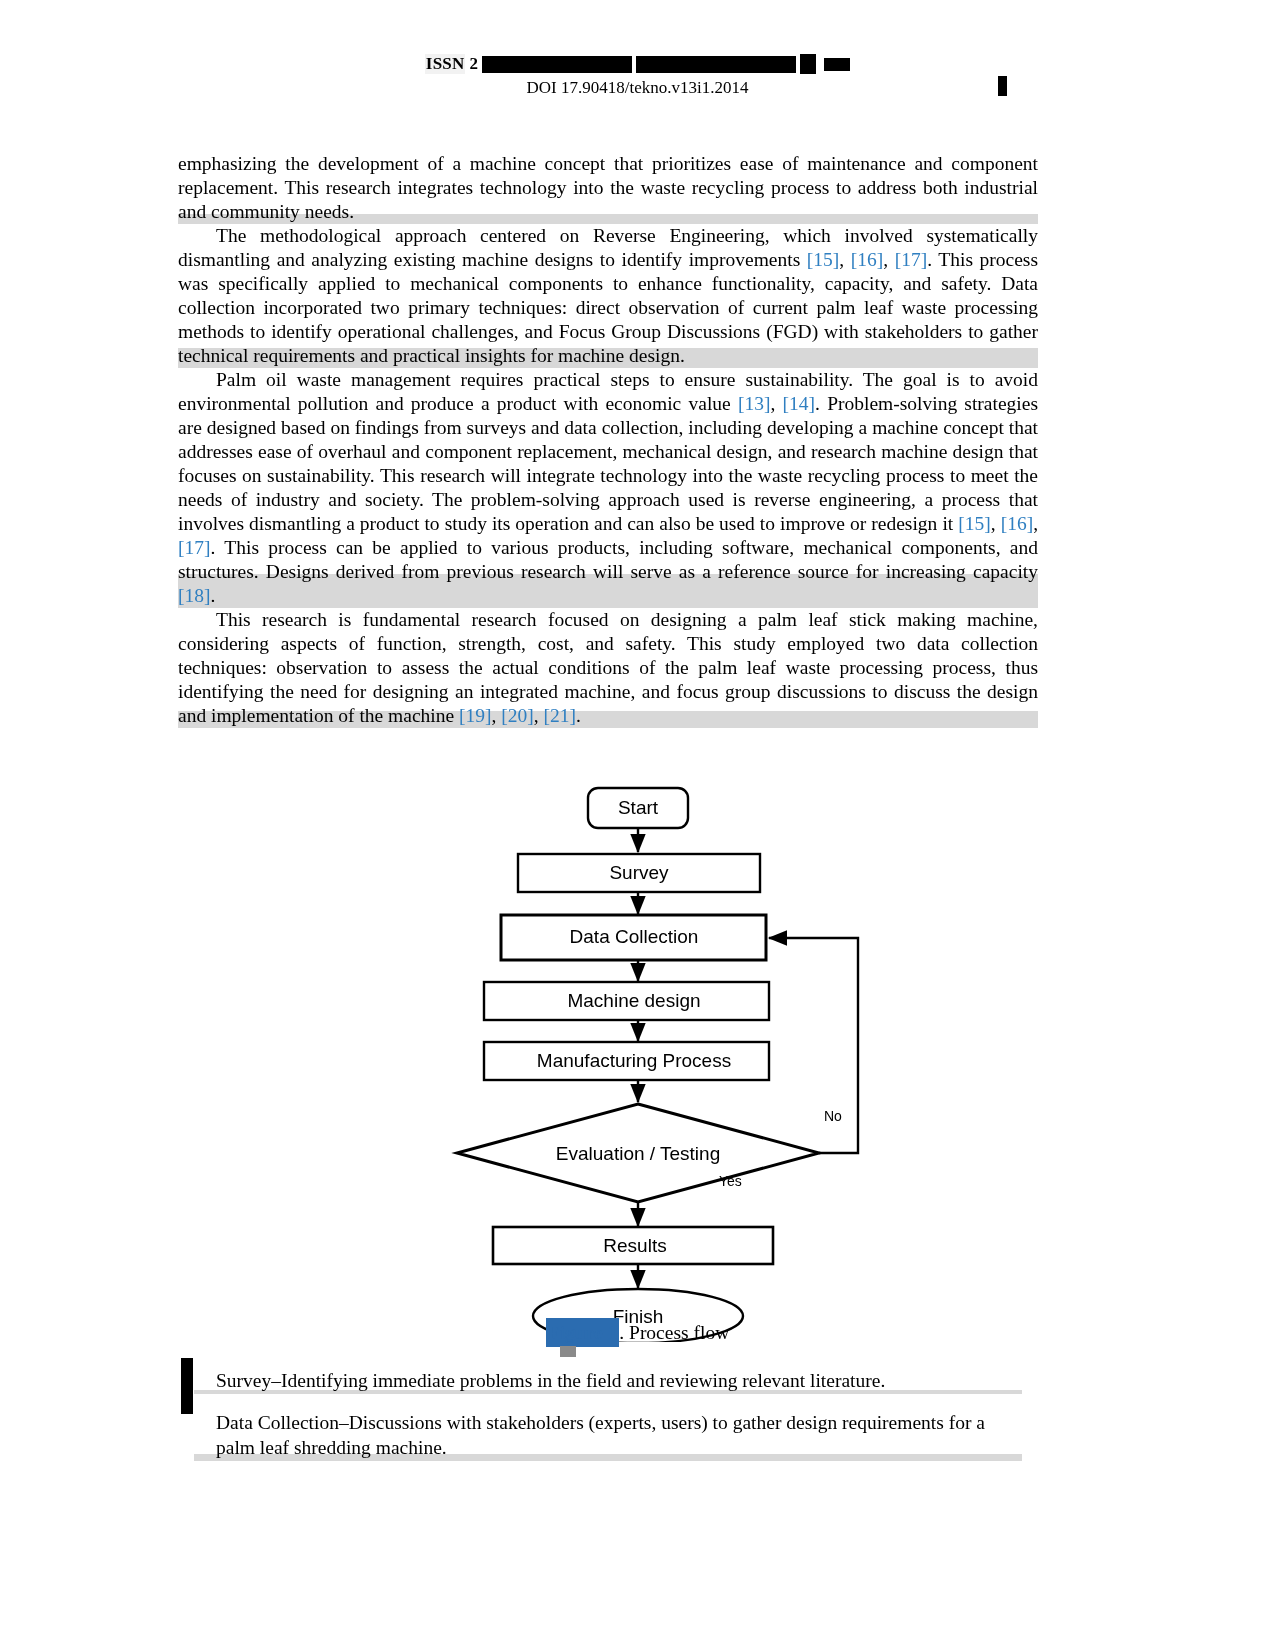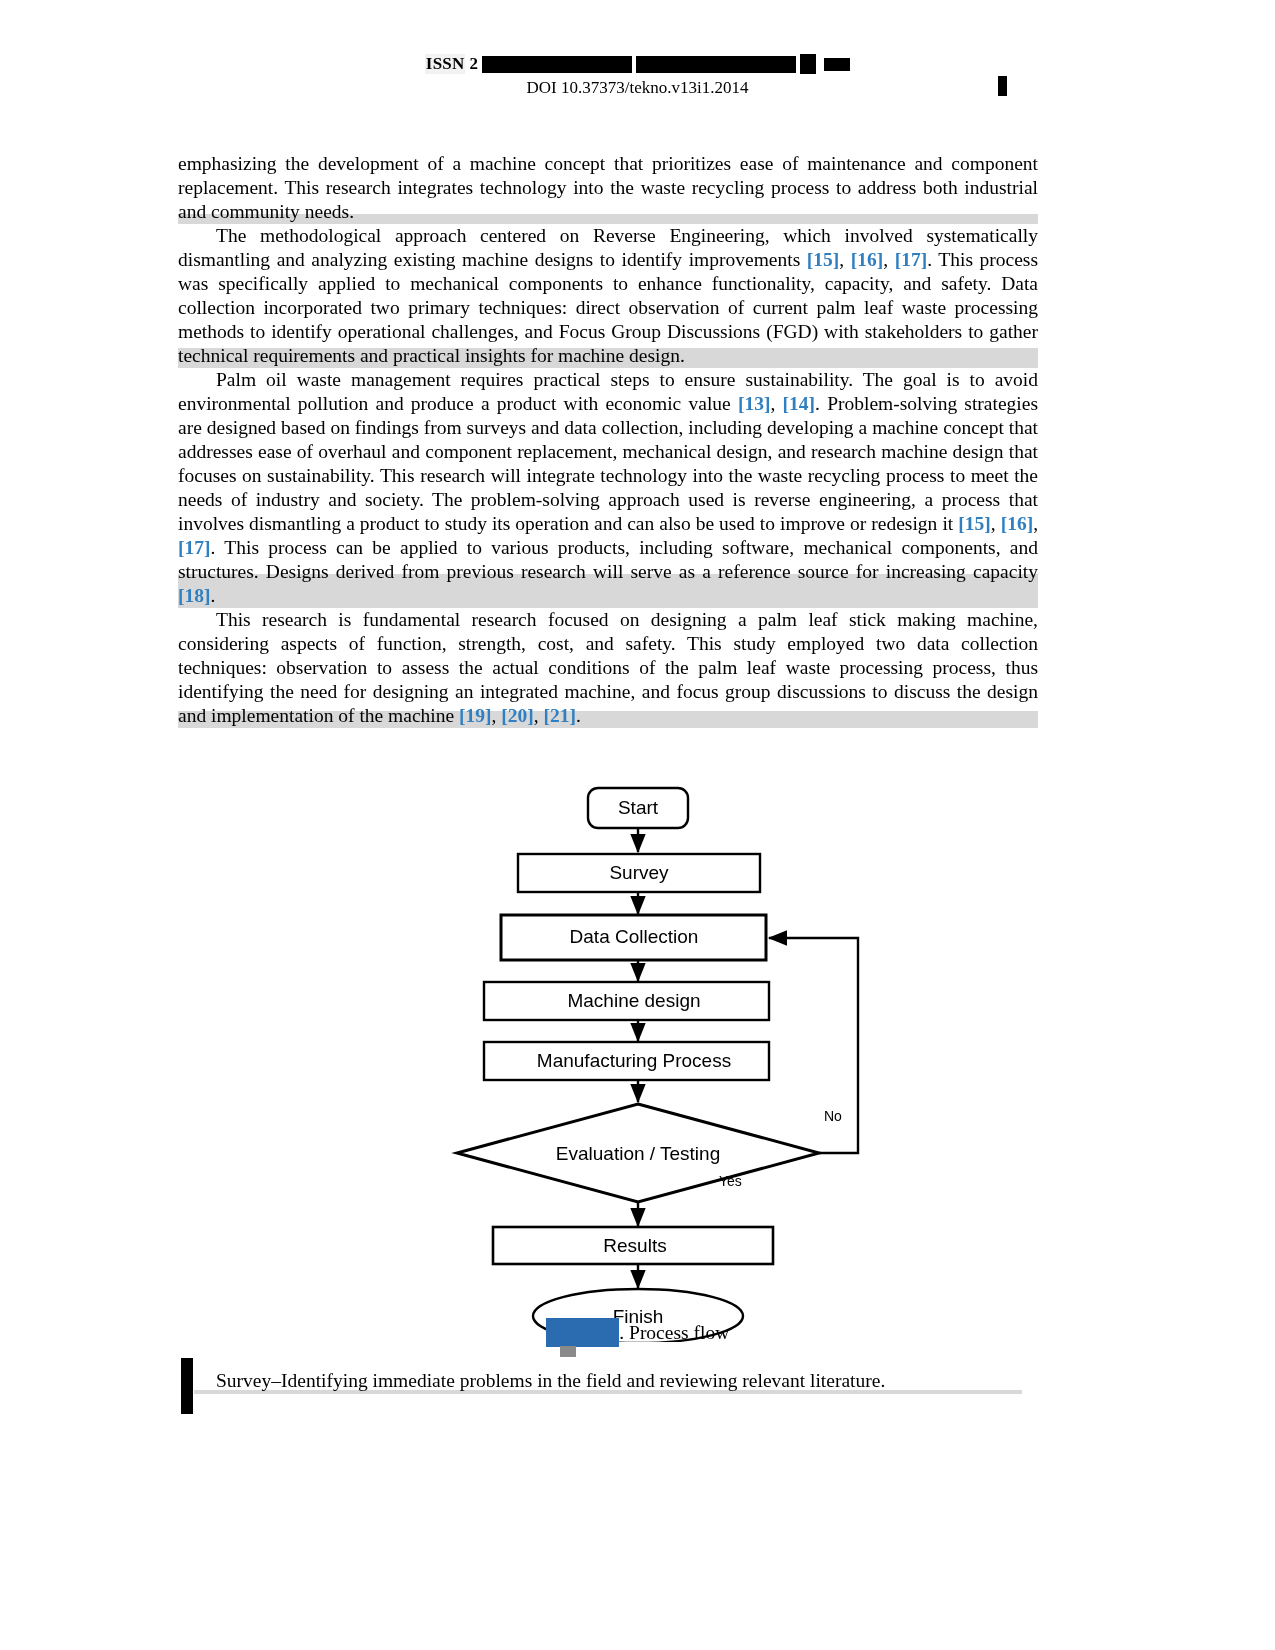--- a/index.html
+++ b/index.html
@@ -75,21 +75,20 @@
     line-height: 24px;
     text-align: justify;
     text-justify: inter-word;
     hyphens: none;
   }
   p.indent {
     text-indent: 38px;
   }
   .cite {
     color: #2f7fc1;
-    font-weight: bold;
   }
 
   
   .art {
     background: linear-gradient(to bottom, transparent 86%, #d8d8d8 86%, #d8d8d8 100%);
   }
 
   
   .flow-wrap {
     position: absolute;
@@ -168,21 +167,21 @@
 <div class="page-header">
   <div class="issn-line">
     <span class="issn-label">ISSN</span>
     <span>2</span>
     <span class="redact r1"></span>
     <span class="redact r2"></span>
     <span class="redact r3"></span>
     <span class="redact r4"></span>
   </div>
   <div class="doi-line">
-    <span>DOI 10.37373/tekno.v13i1.2014</span>
+    <span>DOI 17.90418/tekno.v13i1.2014</span>
     <span class="tail-block"></span>
   </div>
 </div>
 
 <div class="content">
   <p class="para art">emphasizing the development of a machine concept that prioritizes ease of maintenance and component replacement. This research integrates technology into the waste recycling process to address both industrial and community needs.</p>
   <p class="para indent art">The methodological approach centered on Reverse Engineering, which involved systematically dismantling and analyzing existing machine designs to identify improvements <span class="cite">[15]</span>, <span class="cite">[16]</span>, <span class="cite">[17]</span>. This process was specifically applied to mechanical components to enhance functionality, capacity, and safety. Data collection incorporated two primary techniques: direct observation of current palm leaf waste processing methods to identify operational challenges, and Focus Group Discussions (FGD) with stakeholders to gather technical requirements and practical insights for machine design.</p>
   <p class="para indent art">Palm oil waste management requires practical steps to ensure sustainability. The goal is to avoid environmental pollution and produce a product with economic value <span class="cite">[13]</span>, <span class="cite">[14]</span>. Problem-solving strategies are designed based on findings from surveys and data collection, including developing a machine concept that addresses ease of overhaul and component replacement, mechanical design, and research machine design that focuses on sustainability. This research will integrate technology into the waste recycling process to meet the needs of industry and society. The problem-solving approach used is reverse engineering, a process that involves dismantling a product to study its operation and can also be used to improve or redesign it <span class="cite">[15]</span>, <span class="cite">[16]</span>, <span class="cite">[17]</span>. This process can be applied to various products, including software, mechanical components, and structures. Designs derived from previous research will serve as a reference source for increasing capacity <span class="cite">[18]</span>.</p>
   <p class="para indent art">This research is fundamental research focused on designing a palm leaf stick making machine, considering aspects of function, strength, cost, and safety. This study employed two data collection techniques: observation to assess the actual conditions of the palm leaf waste processing process, thus identifying the need for designing an integrated machine, and focus group discussions to discuss the design and implementation of the machine <span class="cite">[19]</span>, <span class="cite">[20]</span>, <span class="cite">[21]</span>.</p>
 </div>
@@ -249,13 +248,14 @@
   </svg>
 </div>
 
 <div class="caption">
   <span class="cap-hl">Figure 1</span><span>. Process flow</span>
 </div>
 
 <div class="notes">
   <div class="change-bar"></div>
   <p class="art">Survey–Identifying immediate problems in the field and reviewing relevant literature.</p>
+  <p class="art">Data Collection–Discussions with stakeholders (experts, users) to gather design requirements for a palm leaf shredding machine.</p>
 </div>
 
 </body></html>

